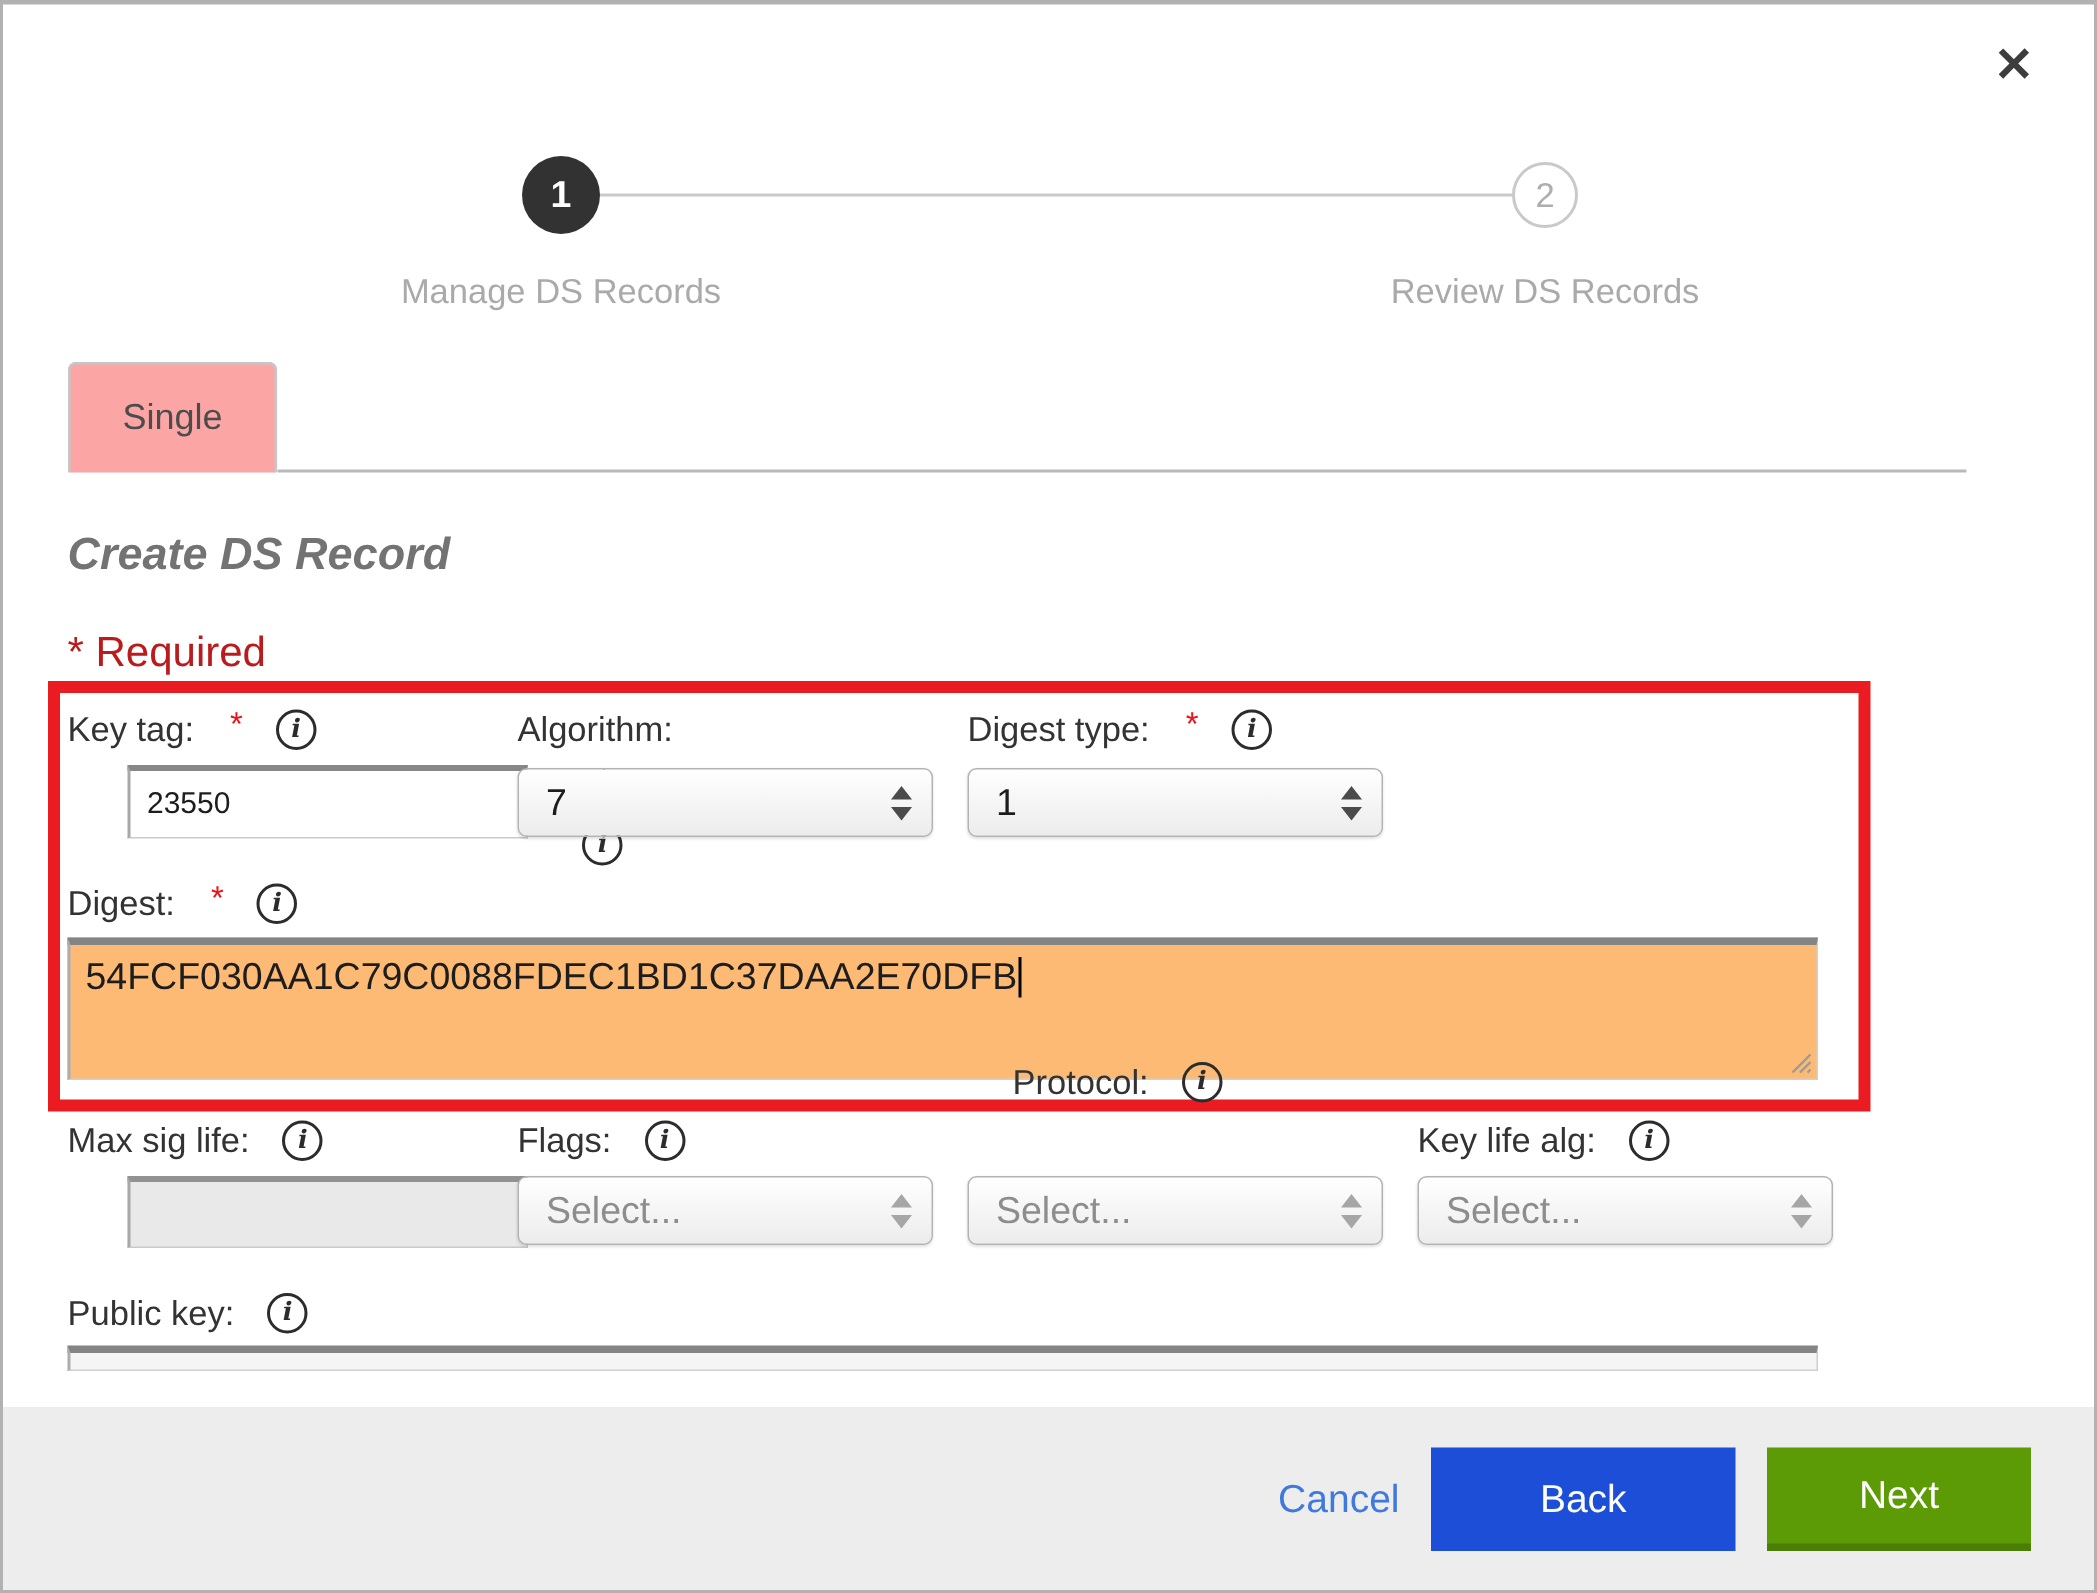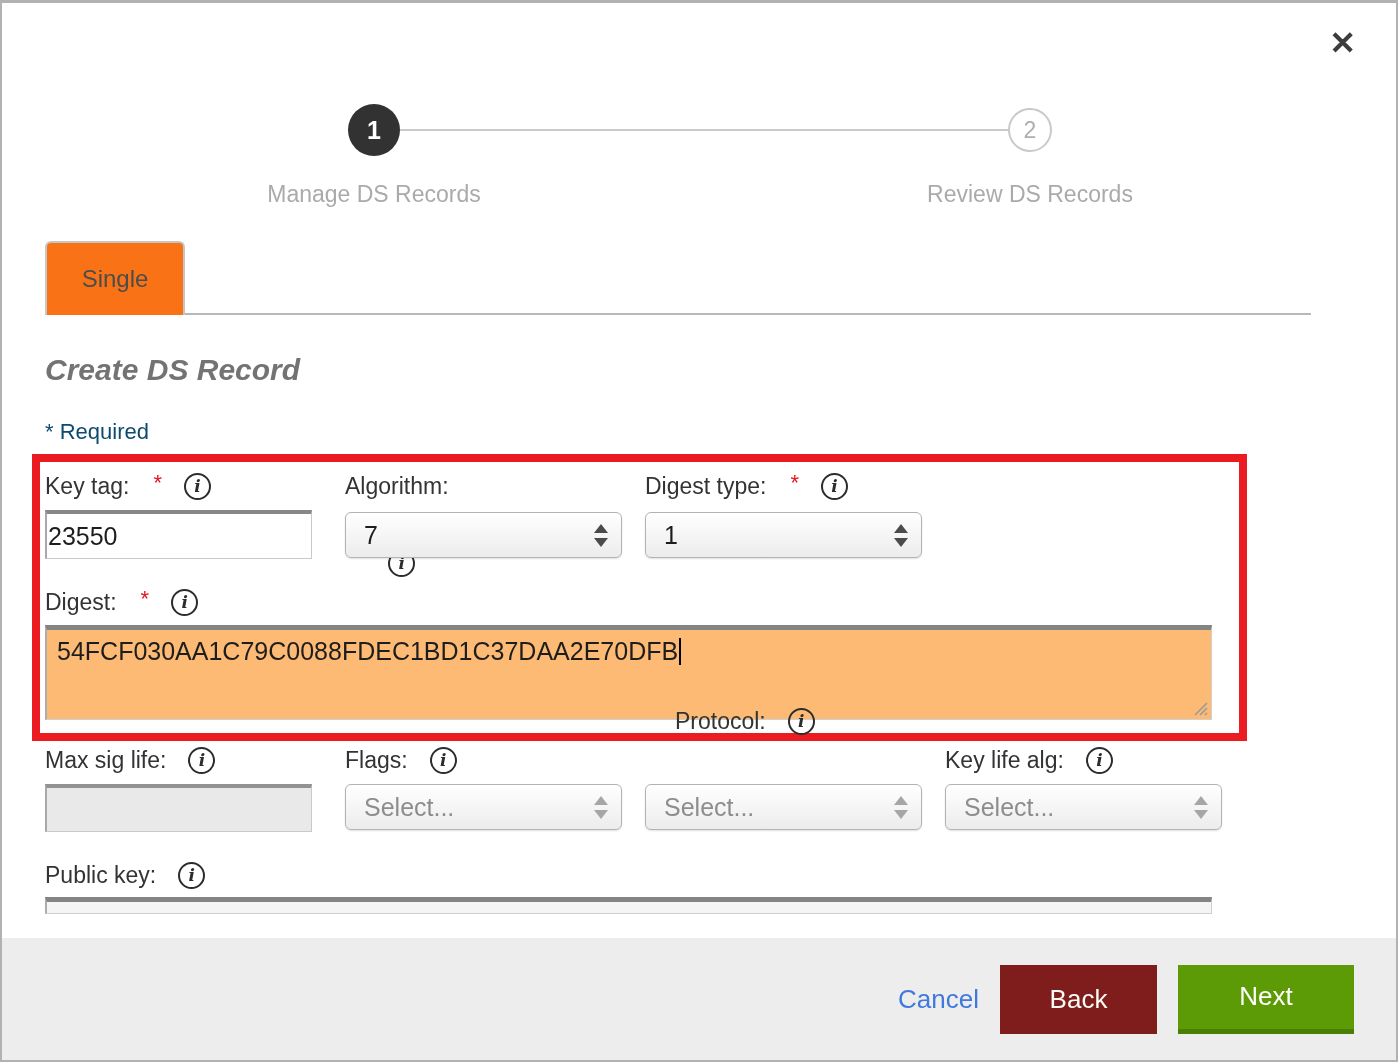--- a/index.html
+++ b/index.html
@@ -11,39 +11,39 @@
 
   
   .step-line{position:absolute;left:372px;top:126px;width:656px;height:2px;background:#cacaca;}
   .step1{position:absolute;left:346px;top:101px;width:52px;height:52px;border-radius:50%;background:#323232;color:#fff;display:flex;align-items:center;justify-content:center;font-size:25px;font-weight:700;}
   .step2{position:absolute;left:1006px;top:105px;width:44px;height:44px;border-radius:50%;background:#fff;border:2px solid #c9c9c9;color:#aeaeae;display:flex;align-items:center;justify-content:center;font-size:23px;box-sizing:border-box;}
   .step-label{position:absolute;top:178px;width:400px;text-align:center;color:#a9aaa9;font-size:23px;}
   .sl1{left:172px;} .sl2{left:828px;}
 
   
   .tab{position:absolute;width:140px;height:74px;display:flex;align-items:center;justify-content:center;font-size:24px;cursor:pointer;box-sizing:border-box;}
-  .tab-single{left:43px;top:238px;border:2px solid #c6c6c6;border-bottom:none;border-radius:6px 6px 0 0;background:#f97316;color:#4c4c4c;}
+  .tab-single{left:43px;top:238px;border:2px solid #c6c6c6;border-bottom:none;border-radius:6px 6px 0 0;background:#fca5a5;color:#4c4c4c;}
   .tab-bulk{left:183px;top:238px;color:#1e1e1e;}
   .tabs-underline{position:absolute;left:183px;top:310px;width:1126px;height:2px;background:#b9b9b9;}
 
   h1.title{position:absolute;left:43px;top:350px;margin:0;font-size:30px;font-weight:700;color:#737373;font-style:italic;}
-  .required-note{position:absolute;left:43px;top:416px;font-size:22px;color:#0c4a6e;}
+  .required-note{position:absolute;left:43px;top:416px;font-size:28px;color:#b91c1c;}
 
   
   .redbox{position:absolute;left:30px;top:451px;width:1215px;height:287px;border:8px solid #ea1c22;box-sizing:border-box;}
 
   
   .lbl-row{position:absolute;display:flex;align-items:center;font-size:23px;color:#333;white-space:nowrap;gap:12px;}
   .req{color:#e8131b;margin-left:12px;font-size:22px;position:relative;top:-4px;}
   .req:empty{display:none;margin:0;}
   .info{width:27px;height:27px;border:2px solid #2c2c2c;border-radius:50%;display:inline-flex;align-items:center;justify-content:center;margin-left:10px;box-sizing:border-box;flex:none;}
   .info i{font-family:"DejaVu Serif",serif;font-style:italic;font-weight:700;font-size:17px;color:#2c2c2c;line-height:1;}
 
   
-  .input{position:absolute;height:49px;box-sizing:border-box;background:#fff;border:1px solid #c9c9c9;border-top:4px solid #878787;border-left:2px solid #a8a8a8;font-family:"Liberation Sans",sans-serif;font-size:25px;color:#1d1d1d;padding:0 1px;outline:none;}
+  .input{position:absolute;height:49px;box-sizing:border-box;background:#fff;border:1px solid #c9c9c9;border-top:4px solid #878787;border-left:2px solid #a8a8a8;font-family:"Liberation Sans",sans-serif;font-size:20px;color:#1d1d1d;padding:0 11px;outline:none;margin-left:40px;}
   .input.disabled{background:#e9e9e9;border-top-color:#929292;}
 
   
   .select{position:absolute;width:277px;height:46px;box-sizing:border-box;border:1px solid #b3b3b3;border-radius:6px;background:linear-gradient(#ffffff,#ececec);box-shadow:0 1px 2px rgba(0,0,0,.12);display:flex;align-items:center;padding:0 13px 0 18px;font-size:25px;color:#1d1d1d;cursor:pointer;}
   .select .sel-val{flex:1;overflow:hidden;white-space:nowrap;}
   .select.ph .sel-val{color:#8d8d8d;}
   .arrows{display:flex;flex-direction:column;gap:5px;flex:none;}
   .arrows .up{width:0;height:0;border-left:7px solid transparent;border-right:7px solid transparent;border-bottom:9px solid #4b4b4b;}
   .arrows .dn{width:0;height:0;border-left:7px solid transparent;border-right:7px solid transparent;border-top:9px solid #4b4b4b;}
   .select.ph .arrows .up{border-bottom-color:#a6a6a6;}
@@ -53,21 +53,21 @@
   .ta{position:absolute;box-sizing:border-box;background:#fdba74;border:1px solid #cfcfcf;border-top:5px solid #848484;border-left:2px solid #adadad;font-family:"Liberation Sans",sans-serif;font-size:25px;color:#1d1d1d;padding:7px 10px;}
   .digest{width:1167px;height:95px;}
   .caret{display:inline-block;width:2px;height:27px;background:#000;vertical-align:text-bottom;margin-left:1px;}
   .grip{position:absolute;right:3px;bottom:3px;}
   .pk{width:1167px;height:17px;background:#f5f5f5;padding:0;}
 
   
   .footer{position:absolute;left:0;bottom:0;width:100%;height:122px;background:#ededed;box-sizing:border-box;display:flex;align-items:center;justify-content:flex-end;gap:21px;padding-right:42px;}
   .cancel{color:#4079dd;font-size:26px;cursor:pointer;text-decoration:none;}
   .btn{border:none;font-family:"Liberation Sans",sans-serif;font-size:26px;cursor:pointer;}
-  .back{width:157px;height:69px;background:#7f1d1d;color:#fbfcf6;}
+  .back{width:203px;height:69px;background:#1d4ed8;color:#fbfcf6;}
   .next{width:176px;height:69px;background:#5c9b05;border-bottom:5px solid #4b7e04;color:#ffffff;}
 </style>
 </head>
 <body>
 
 <div class="dialog">
 
   <span class="close">✕</span>
 
   <div class="step-line"></div>

